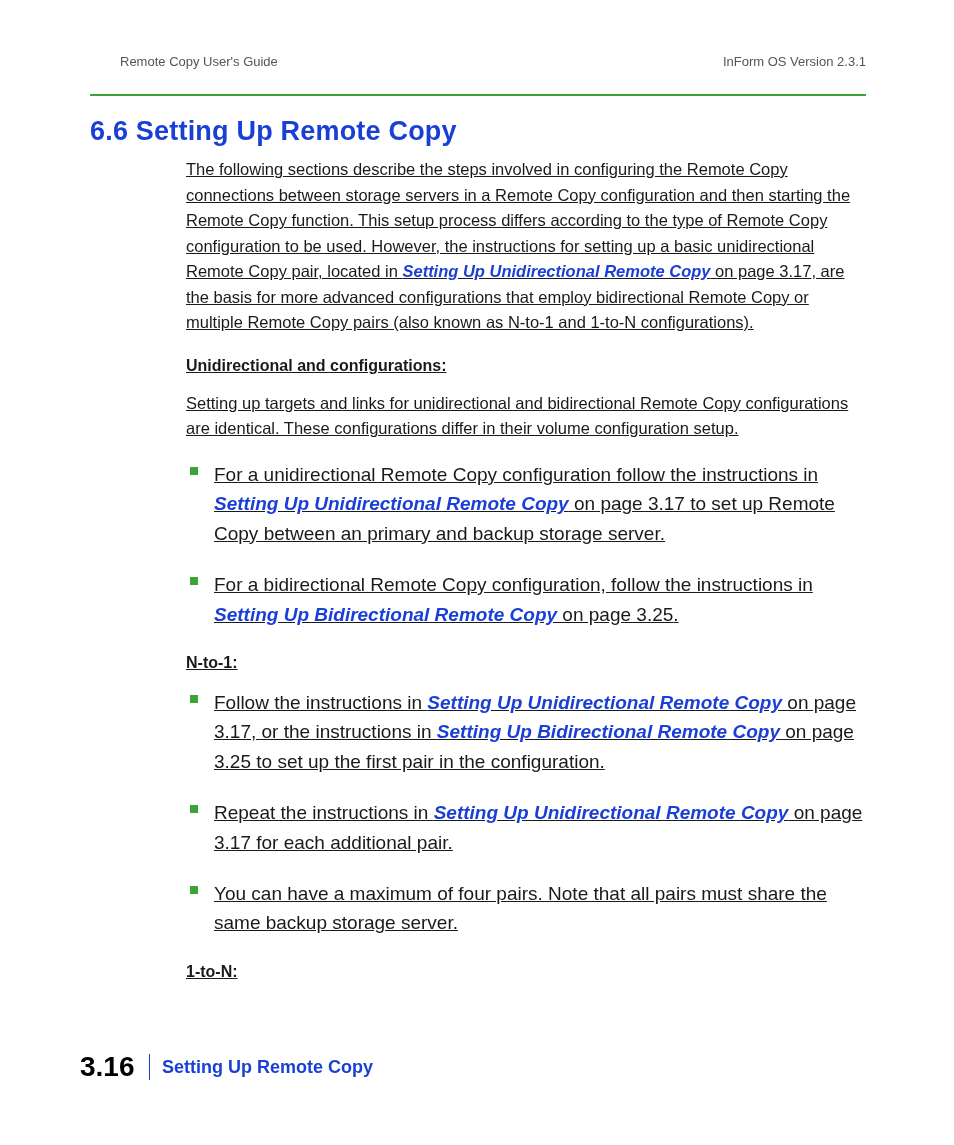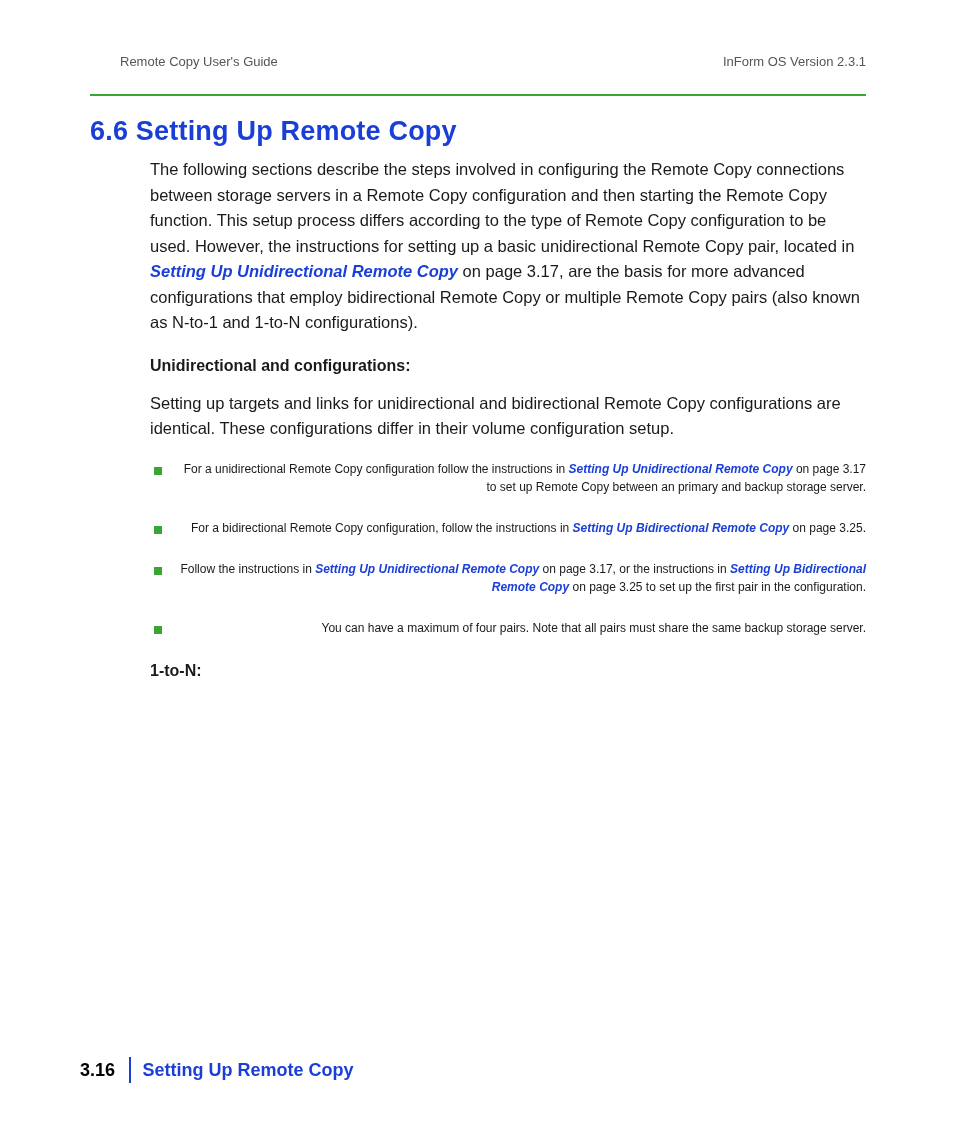--- a/index.html
+++ b/index.html
@@ -43,21 +43,22 @@
       right: 88px;
     }
     h1.section-heading {
       color: #1a3fd6;
       font-weight: 700;
       font-size: 27px;
       margin: 0 0 10px 0;
       letter-spacing: 0.2px;
     }
     .body {
-      margin-left: 60px;
+      margin-left: 96px;
+      text-decoration: underline;
     }
     p {
       font-size: 16.5px;
       line-height: 1.55;
       margin: 0 0 18px 0;
       color: #1a1a1a;
     }
     .subhead {
       font-weight: 700;
       font-size: 16px;
@@ -73,43 +74,42 @@
       font-weight: 400;
     }
     ul.sqlist {
       list-style: none;
       padding: 0;
       margin: 0 0 14px 0;
     }
     ul.sqlist > li {
       position: relative;
       padding-left: 28px;
-      font-size: 12px;
+      font-size: 19px;
       line-height: 1.55;
       margin-bottom: 22px;
-      text-align: right;
     }
     ul.sqlist > li::before {
       content: "";
       position: absolute;
       left: 4px;
       top: 7px;
       width: 8px;
       height: 8px;
       background: #3aa535;
     }
     .footer {
       position: absolute;
       bottom: 52px;
       left: 80px;
       display: flex;
       align-items: center;
     }
     .pagenum {
-      font-size: 18px;
+      font-size: 28px;
       font-weight: 700;
       color: #000;
       padding-right: 14px;
     }
     .vsep {
       display: inline-block;
       width: 1.5px;
       height: 26px;
       background: #1a3fd6;
       margin-right: 12px;
@@ -145,23 +145,27 @@
       <p>Setting up targets and links for unidirectional and bidirectional Remote Copy configurations are identical. These configurations differ in their volume configuration setup.</p>
       <ul class="sqlist">
         <li>
           <span>For a unidirectional Remote Copy configuration follow the instructions in </span><a class="xref" href="#">Setting Up Unidirectional Remote Copy</a><span class="pagref"> on page 3.17</span><span> to set up Remote Copy between an primary and backup storage server.</span>
         </li>
         <li>
           <span>For a bidirectional Remote Copy configuration, follow the instructions in </span><a class="xref" href="#">Setting Up Bidirectional Remote Copy</a><span class="pagref"> on page 3.25</span><span>.</span>
         </li>
       </ul>
 
+      <p class="subhead">N-to-1:</p>
       <ul class="sqlist">
         <li>
           <span>Follow the instructions in </span><a class="xref" href="#">Setting Up Unidirectional Remote Copy</a><span class="pagref"> on page 3.17</span><span>, or the instructions in </span><a class="xref" href="#">Setting Up Bidirectional Remote Copy</a><span class="pagref"> on page 3.25</span><span> to set up the first pair in the configuration.</span>
+        </li>
+        <li>
+          <span>Repeat the instructions in </span><a class="xref" href="#">Setting Up Unidirectional Remote Copy</a><span class="pagref"> on page 3.17</span><span> for each additional pair.</span>
         </li>
         <li>
           <span>You can have a maximum of four pairs. Note that all pairs must share the same backup storage server.</span>
         </li>
       </ul>
 
       <p class="subhead">1-to-N:</p>
 
     </div>
   </div>

